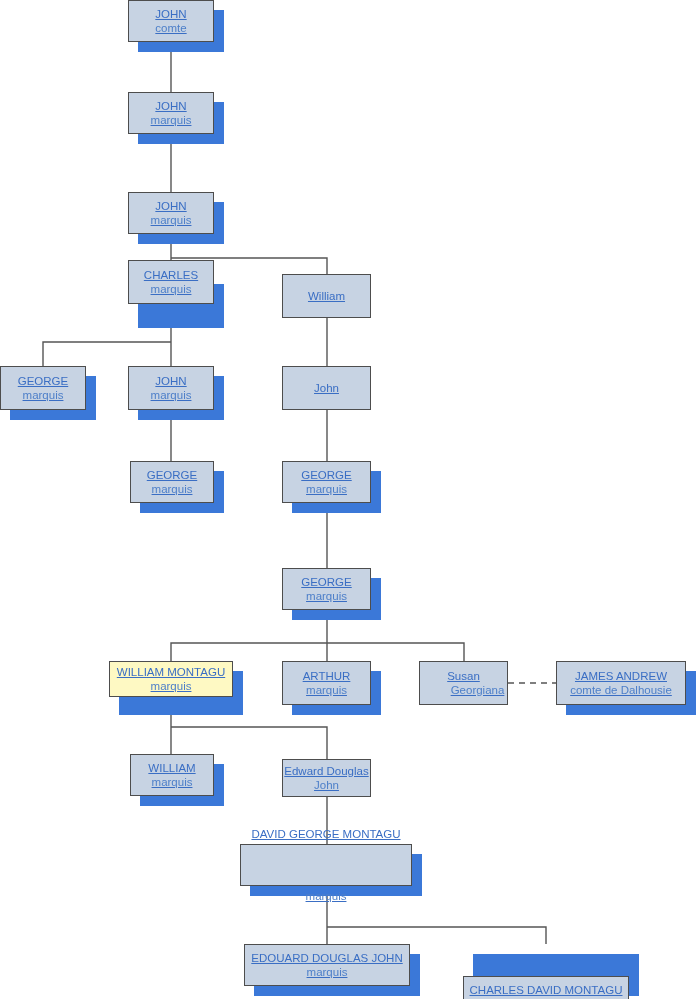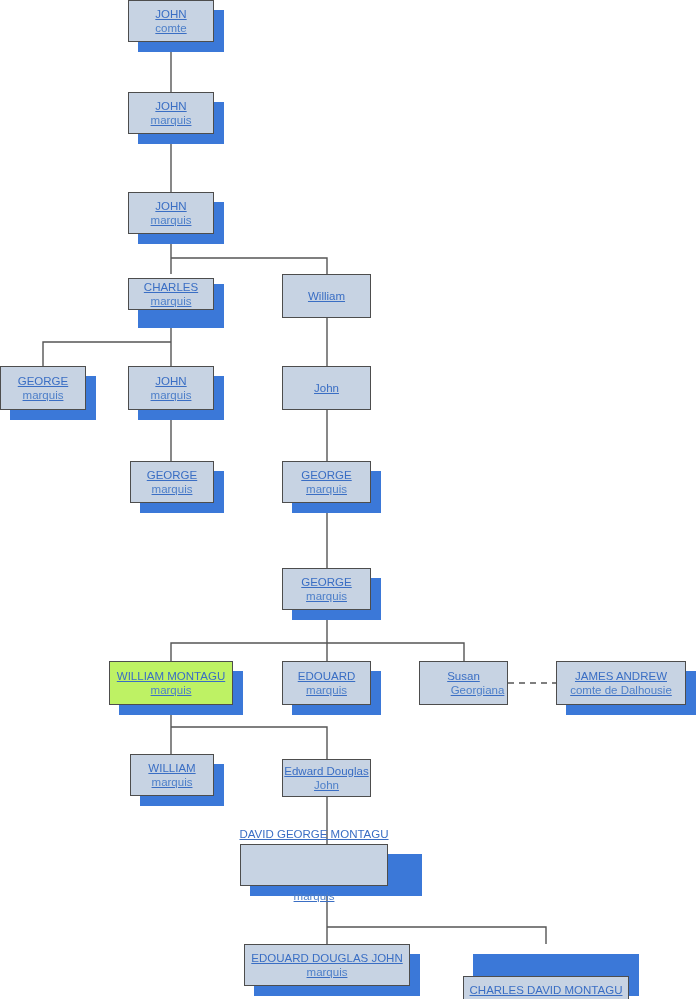--- a/index.html
+++ b/index.html
@@ -104,21 +104,21 @@
         <span class="ti" style="color: rgb(77, 127, 201);">comte</span>
       </div>
       <div class="node" style="left: 128px; top: 92px; width: 86px; height: 42px; background: rgb(199, 211, 227); border-color: rgb(77, 77, 77);">
         <span class="nm" style="color: rgb(58, 110, 196);">JOHN</span>
         <span class="ti" style="color: rgb(77, 127, 201);">marquis</span>
       </div>
       <div class="node" style="left: 128px; top: 192px; width: 86px; height: 42px; background: rgb(199, 211, 227); border-color: rgb(77, 77, 77);">
         <span class="nm" style="color: rgb(58, 110, 196);">JOHN</span>
         <span class="ti" style="color: rgb(77, 127, 201);">marquis</span>
       </div>
-      <div class="node" style="left: 128px; top: 278px; width: 86px; height: 32px; background: rgb(199, 211, 227); border-color: rgb(77, 77, 77);">
+      <div class="node" style="left: 128px; top: 260px; width: 86px; height: 44px; background: rgb(199, 211, 227); border-color: rgb(77, 77, 77);">
         <span class="nm" style="color: rgb(58, 110, 196);">CHARLES</span>
         <span class="ti" style="color: rgb(77, 127, 201);">marquis</span>
       </div>
       <div class="node" style="left: 282px; top: 274px; width: 89px; height: 44px; background: rgb(199, 211, 227); border-color: rgb(77, 77, 77);">
         <span class="nm" style="color: rgb(58, 110, 196);">William</span>
       </div>
       <div class="node" style="left: 0px; top: 366px; width: 86px; height: 44px; background: rgb(199, 211, 227); border-color: rgb(77, 77, 77);">
         <span class="nm" style="color: rgb(58, 110, 196);">GEORGE</span>
         <span class="ti" style="color: rgb(77, 127, 201);">marquis</span>
       </div>
@@ -134,45 +134,45 @@
         <span class="ti" style="color: rgb(77, 127, 201);">marquis</span>
       </div>
       <div class="node" style="left: 282px; top: 461px; width: 89px; height: 42px; background: rgb(199, 211, 227); border-color: rgb(77, 77, 77);">
         <span class="nm" style="color: rgb(58, 110, 196);">GEORGE</span>
         <span class="ti" style="color: rgb(77, 127, 201);">marquis</span>
       </div>
       <div class="node" style="left: 282px; top: 568px; width: 89px; height: 42px; background: rgb(199, 211, 227); border-color: rgb(77, 77, 77);">
         <span class="nm" style="color: rgb(58, 110, 196);">GEORGE</span>
         <span class="ti" style="color: rgb(77, 127, 201);">marquis</span>
       </div>
-      <div class="node" style="left: 109px; top: 661px; width: 124px; height: 44px; background: #bef264; border-color: rgb(77, 77, 77);">
+      <div class="node" style="left: 109px; top: 661px; width: 124px; height: 36px; background: #fef9c3; border-color: rgb(77, 77, 77);">
         <span class="nm" style="color: rgb(58, 110, 196);">WILLIAM MONTAGU</span>
         <span class="ti" style="color: rgb(77, 127, 201);">marquis</span>
       </div>
       <div class="node" style="left: 282px; top: 661px; width: 89px; height: 44px; background: rgb(199, 211, 227); border-color: rgb(77, 77, 77);">
-        <span class="nm" style="color: rgb(58, 110, 196);">EDOUARD</span>
+        <span class="nm" style="color: rgb(58, 110, 196);">ARTHUR</span>
         <span class="ti" style="color: rgb(77, 127, 201);">marquis</span>
       </div>
       <div class="node" style="left: 419px; top: 661px; width: 89px; height: 44px; background: rgb(199, 211, 227); border-color: rgb(77, 77, 77);">
         <span class="nm" style="color: rgb(58, 110, 196);">Susan</span>
         <span class="ti" style="color: rgb(77, 127, 201); margin-left: 28px;">Georgiana</span>
       </div>
       <div class="node" style="left: 556px; top: 661px; width: 130px; height: 44px; background: rgb(199, 211, 227); border-color: rgb(77, 77, 77);">
         <span class="nm" style="color: rgb(58, 110, 196);">JAMES ANDREW</span>
         <span class="ti" style="color: rgb(77, 127, 201);">comte de Dalhousie</span>
       </div>
       <div class="node" style="left: 130px; top: 754px; width: 84px; height: 42px; background: rgb(199, 211, 227); border-color: rgb(77, 77, 77);">
         <span class="nm" style="color: rgb(58, 110, 196);">WILLIAM</span>
         <span class="ti" style="color: rgb(77, 127, 201);">marquis</span>
       </div>
       <div class="node" style="left: 282px; top: 759px; width: 89px; height: 38px; background: rgb(199, 211, 227); border-color: rgb(77, 77, 77);">
         <span class="nm" style="color: rgb(58, 110, 196); text-align: center;">Edward Douglas</span>
         <span class="ti" style="color: rgb(77, 127, 201);">John</span>
       </div>
-      <div class="node" style="left: 240px; top: 844px; width: 148px; height: 42px; background: rgb(199, 211, 227); border-color: rgb(77, 77, 77); gap: 47px;">
+      <div class="node" style="left: 240px; top: 844px; width: 172px; height: 42px; background: rgb(199, 211, 227); border-color: rgb(77, 77, 77); gap: 47px;">
         <span class="nm" style="color: rgb(58, 110, 196);">DAVID GEORGE MONTAGU</span>
         <span class="ti" style="color: rgb(77, 127, 201);">marquis</span>
       </div>
       <div class="node" style="left: 244px; top: 944px; width: 166px; height: 42px; background: rgb(199, 211, 227); border-color: rgb(77, 77, 77);">
         <span class="nm" style="color: rgb(58, 110, 196);">EDOUARD DOUGLAS JOHN</span>
         <span class="ti" style="color: rgb(77, 127, 201);">marquis</span>
       </div>
       <div class="node" style="left: 463px; top: 976px; width: 166px; height: 42px; background: rgb(199, 211, 227); border-color: rgb(77, 77, 77);">
         <span class="nm" style="color: rgb(58, 110, 196);">CHARLES DAVID MONTAGU</span>
         <span class="ti" style="color: rgb(77, 127, 201);">marquis</span>

